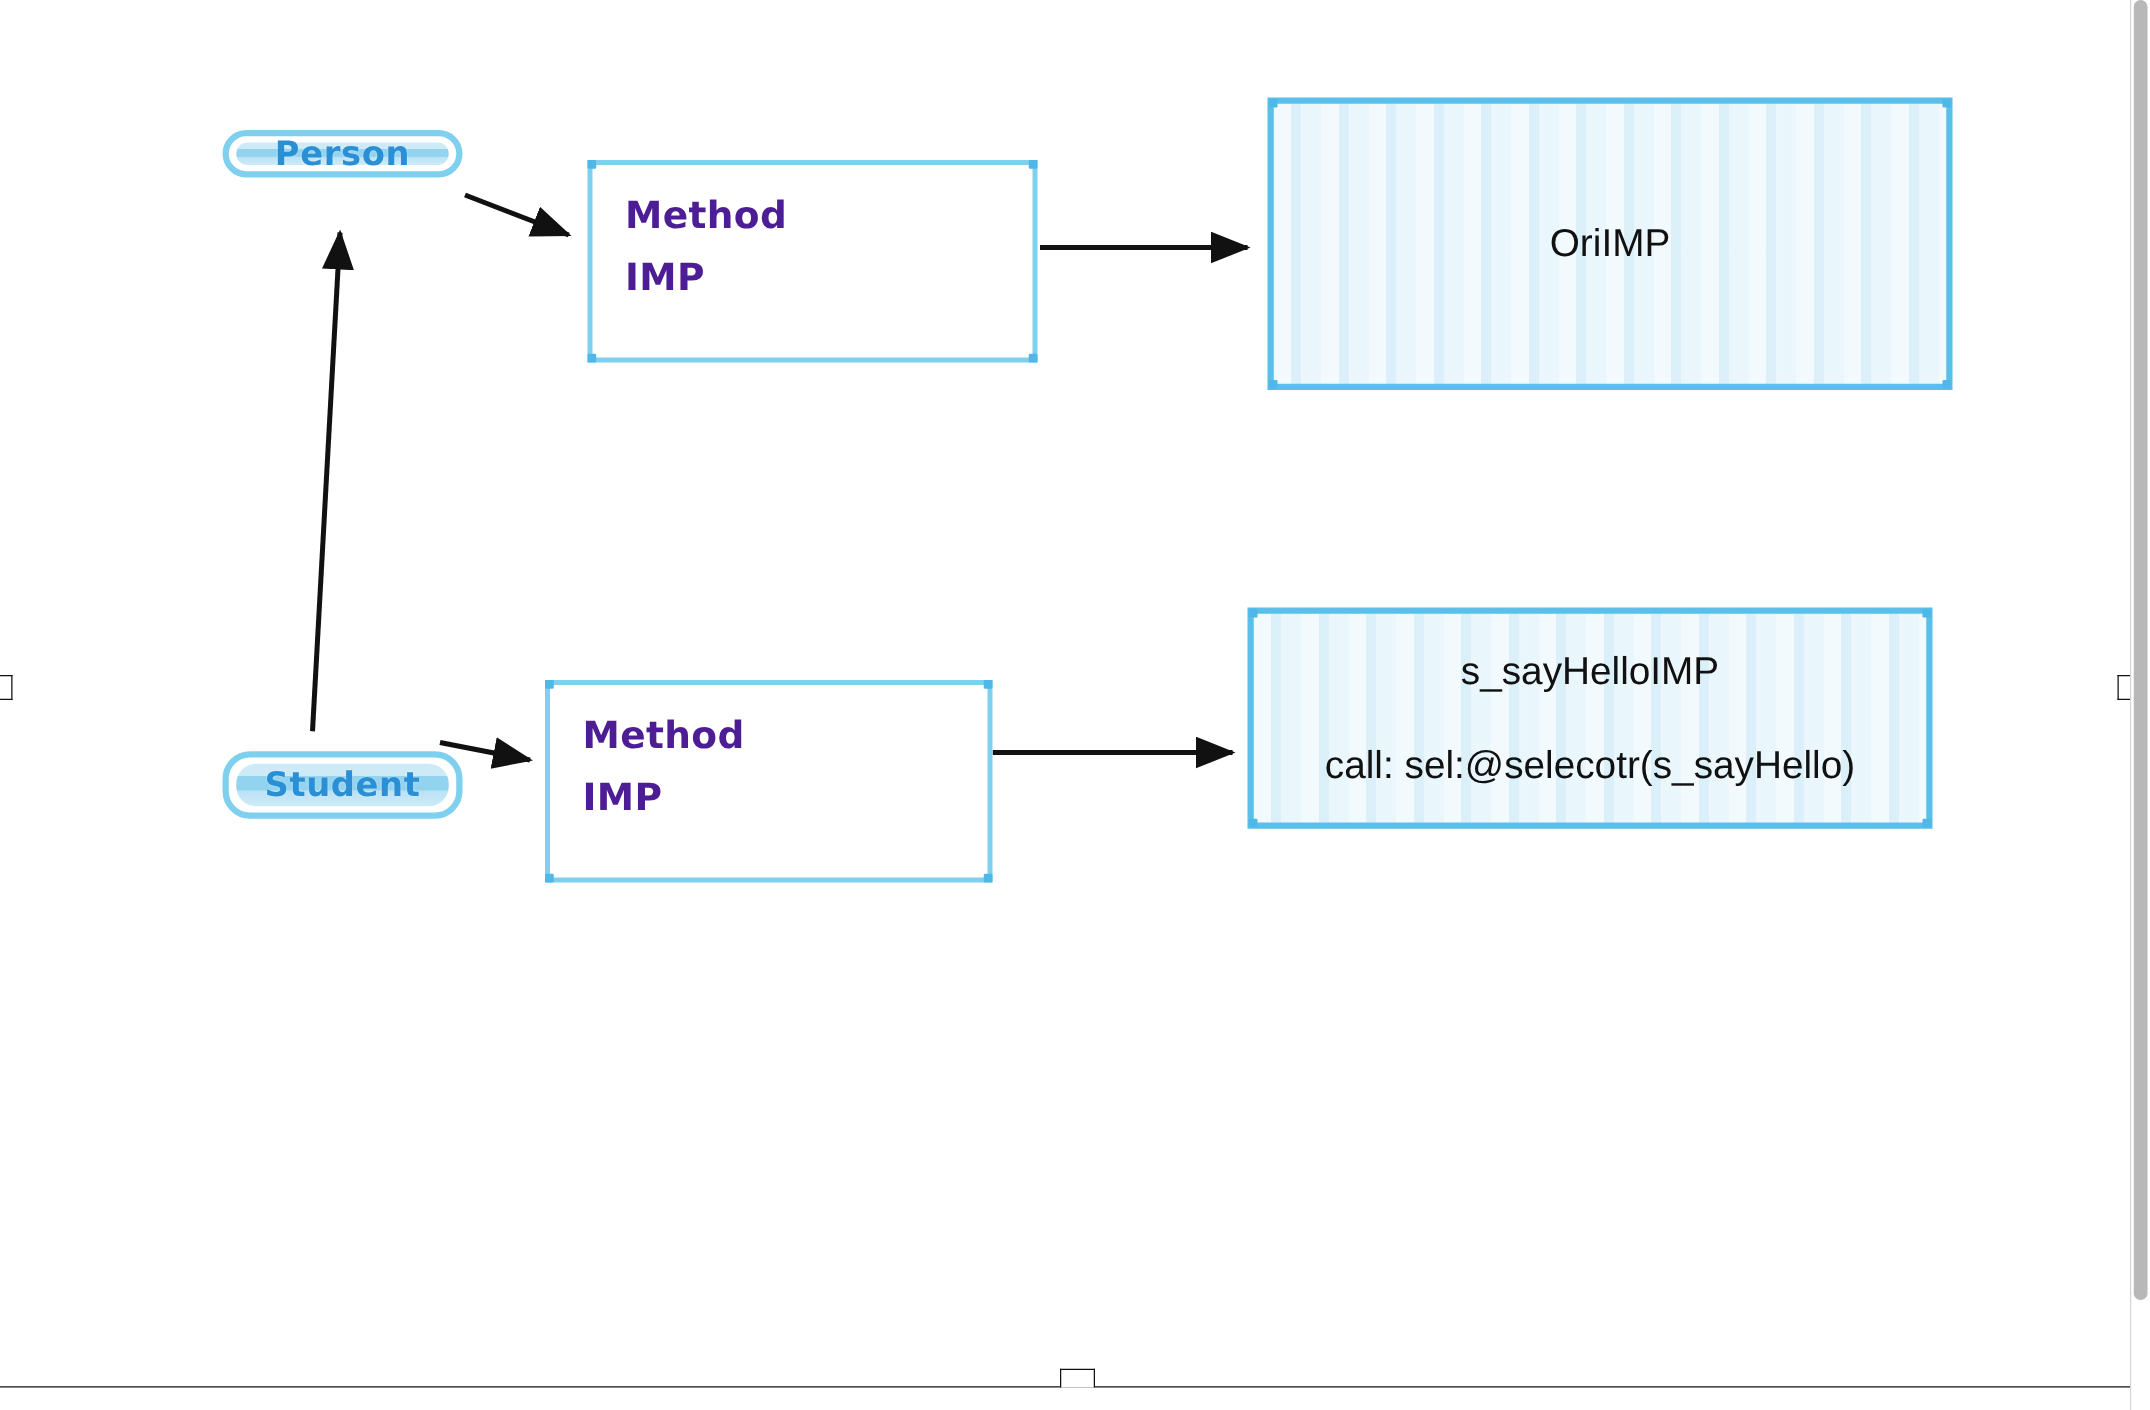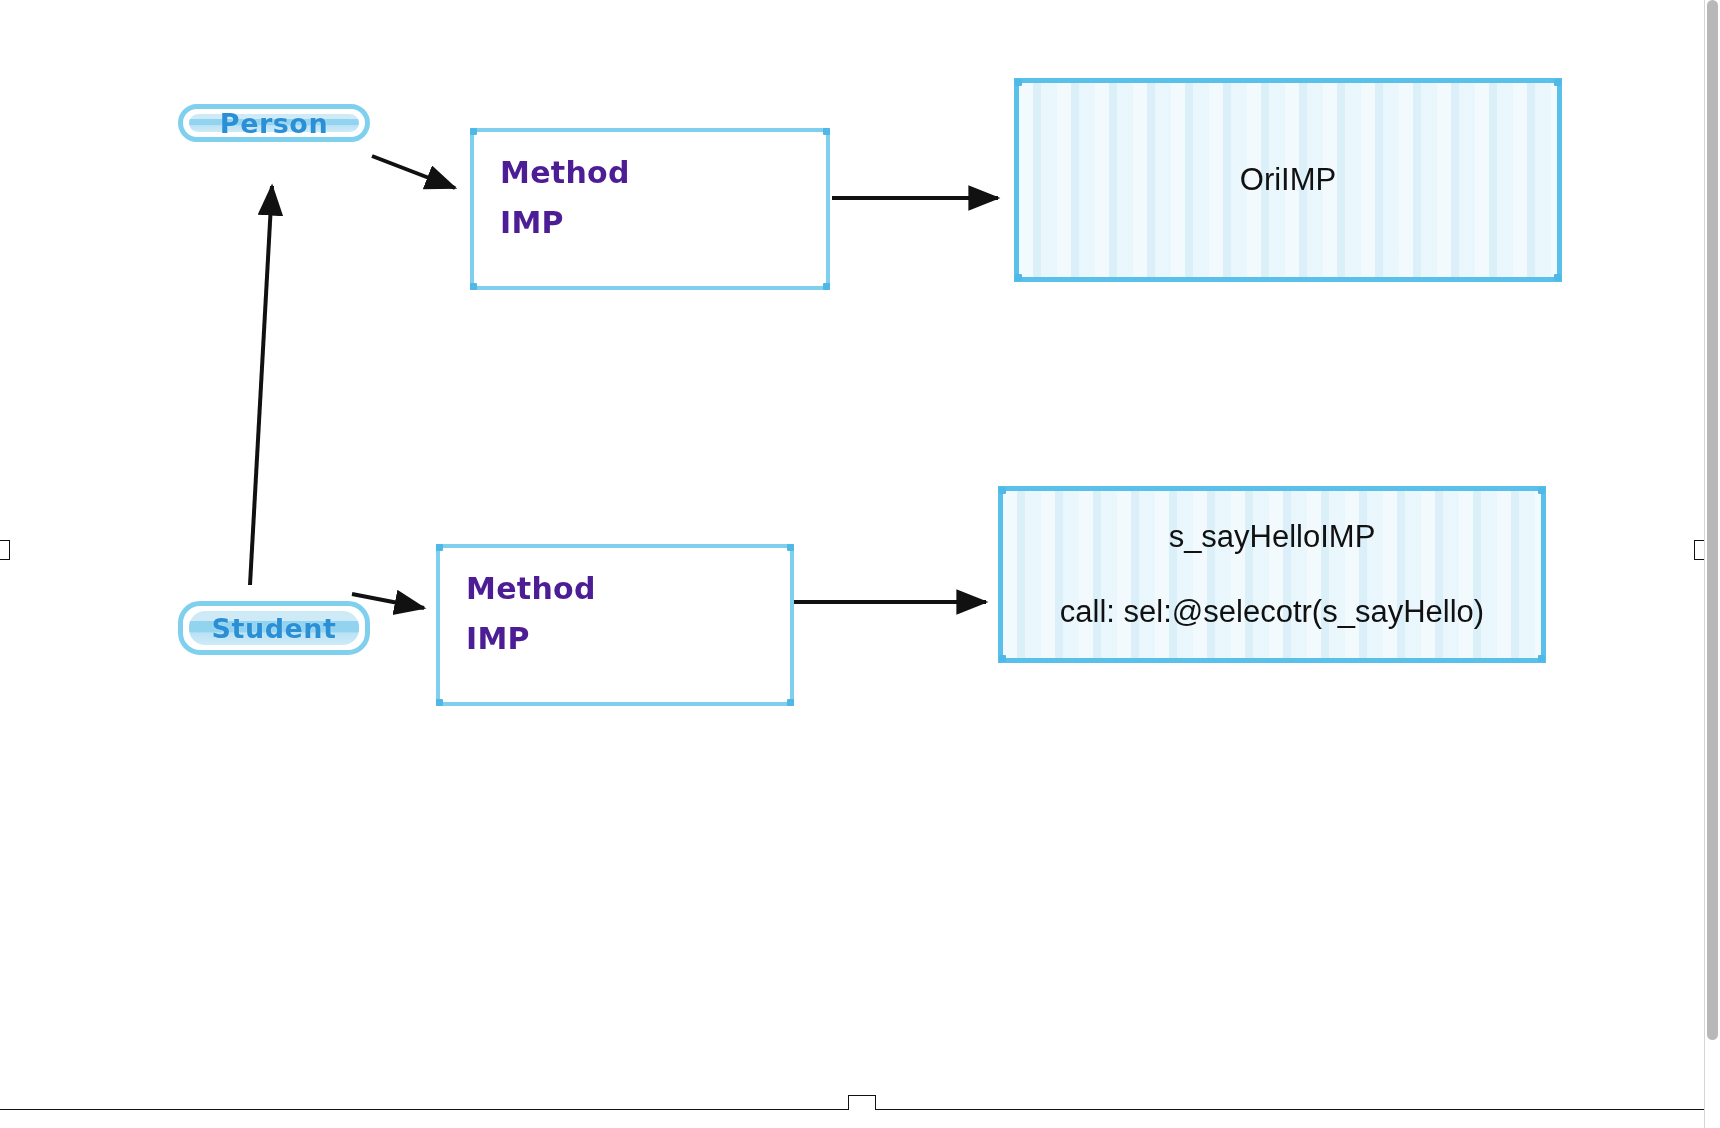--- a/index.html
+++ b/index.html
@@ -231,21 +231,21 @@
 
   <div class="method-box" style="left:470px; top:128px; width:360px; height:162px;">
     <div class="m-line">Method</div>
     <div class="m-line">IMP</div>
     <span class="handle h-tl"></span>
     <span class="handle h-tr"></span>
     <span class="handle h-bl"></span>
     <span class="handle h-br"></span>
   </div>
 
-  <div class="imp-box" style="left:1014px; top:78px; width:548px; height:204px;">
+  <div class="imp-box" style="left:1014px; top:78px; width:548px; height:234px;">
     <div class="imp-line">OriIMP</div>
     <span class="handle h-tl"></span>
     <span class="handle h-tr"></span>
     <span class="handle h-bl"></span>
     <span class="handle h-br"></span>
   </div>
 
   <div class="class-node" style="left:178px; top:601px; width:192px; height:54px;">
     <span class="pill-fill"></span>
     <span class="class-label">Student</span>

